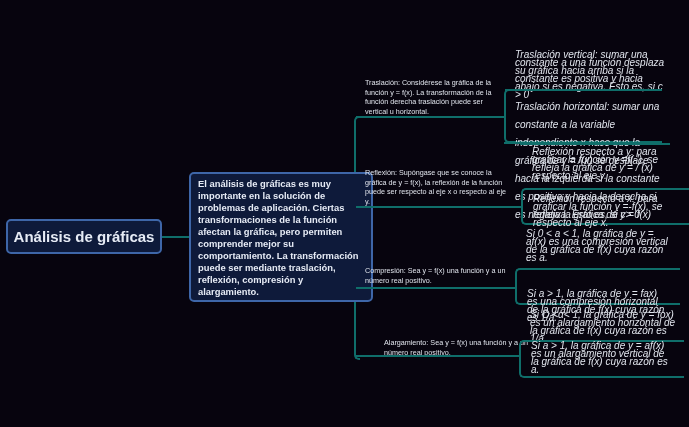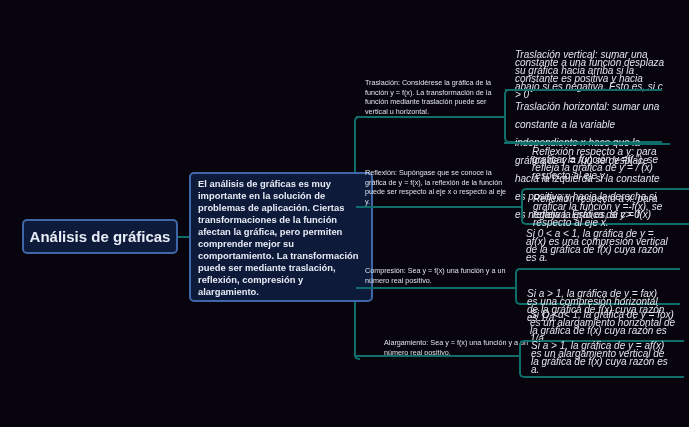--- a/index.html
+++ b/index.html
@@ -1,18 +1,18 @@
 <!DOCTYPE html>
 <html><head>
 <meta charset="utf-8">
 <style>
   html, body { margin:0; padding:0; }
   body { width:689px; height:427px; background:#07040e; position:relative; overflow:hidden; font-family:"Liberation Sans", sans-serif; color:#e8ecf4; }
   .abs { position:absolute; }
-  .root { left:22px; top:219px; width:156px; height:35px; border:2px solid #3e66a8; border-radius:5px; background:#0e1a3a; box-sizing:border-box; display:flex; align-items:center; justify-content:center; font-size:15px; font-weight:bold; color:#e6ebf5; }
+  .root { left:6px; top:219px; width:156px; height:35px; border:2px solid #3e66a8; border-radius:5px; background:#0e1a3a; box-sizing:border-box; display:flex; align-items:center; justify-content:center; font-size:15px; font-weight:bold; color:#e6ebf5; }
   .desc { left:189px; top:172px; width:184px; height:130px; border:2px solid #3e66a8; border-radius:5px; background:#0e1a3a; box-sizing:border-box; padding:4px 7px; font-size:9.4px; font-weight:bold; line-height:12px; color:#e6ebf5; }
   .line { background:#0f6e6a; }
   .branch { font-size:7.2px; line-height:9.5px; color:#e0e4ec; }
   .leaf { font-size:10px; line-height:8px; color:#e0e4ec;font-style:italic; }
   .bracket { border:2px solid #0f6e6a; border-right:none; border-radius:5px 0 0 5px; }
   .boxed { border:2px solid #0f6e6a; border-right:none; border-radius:5px 0 0 5px; box-sizing:border-box; }
 </style>
 </head>
 <body>
 
@@ -21,21 +21,21 @@
 <div class="abs line" style="left:349px;top:236px;width:6px;height:2px;"></div>
 
 <div class="abs bracket" style="left:354px;top:116px;width:4px;height:240px;"></div>
 
 <div class="abs root">
     <span>Análisis de gráficas</span>
   </div>
 <div class="abs desc"><span>El análisis de gráficas es muy importante en la solución de problemas de aplicación. Ciertas transformaciones de la función afectan la gráfica, pero permiten comprender mejor su comportamiento. La transformación puede ser mediante traslación, reflexión, compresión y alargamiento.</span></div>
 
 <div class="abs branch" style="left:365px;top:78px;width:136px;">
-  <span>Traslación: Considérese la gráfica de la función y = f(x). La transformación de la función mediante traslación puede ser vertical u horizontal.</span>
+  <span>Traslación: Considérese la gráfica de la función y = f(x). La transformación de la función derecha traslación puede ser vertical u horizontal.</span>
 </div>
 <div class="abs line" style="left:356px;top:116px;width:150px;height:2px;"></div>
 <div class="abs leaf" style="left:515px;top:51px;width:150px;">
   <span>Traslación vertical: sumar una constante a una función desplaza su gráfica hacia arriba si la constante es positiva y hacia abajo si es negativa. Esto es, si c &gt; 0</span>
 </div>
 <div class="abs line" style="left:505px;top:89px;width:155px;height:2px;"></div>
 <div class="abs boxed" style="left:504px;top:89px;width:158px;height:54px;padding:5px 0 0 9px;">
   <span class="leaf">Traslación horizontal: sumar una constante a la variable independiente x hace que la gráfica de y = /(x) se desplace hacia la izquierda si la constante es positiva y hacia la derecha si es negativa. Esto es, si c&gt; 0</span>
 </div>
 <div class="abs line" style="left:504px;top:142px;width:158px;height:2px;"></div>

